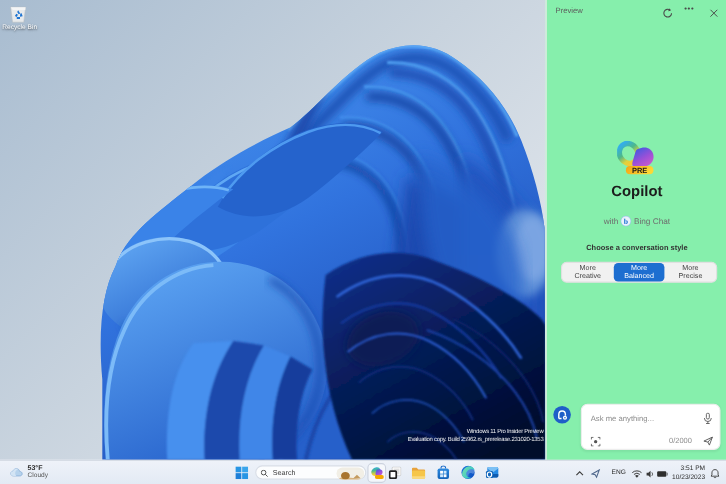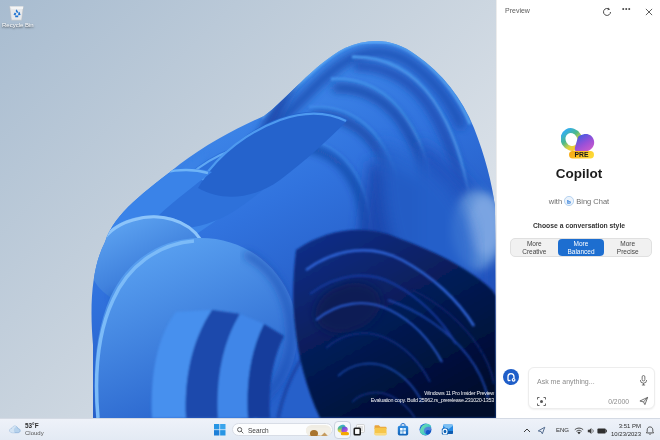--- a/index.html
+++ b/index.html
@@ -1,20 +1,20 @@
 <!DOCTYPE html>
 <html><head>
 <meta charset="utf-8">
 <style>
   * { margin:0; padding:0; box-sizing:border-box; }
   html,body { width:660px; height:440px; overflow:hidden; font-family:"Liberation Sans", sans-serif; }
   #stage { position:absolute; left:0; top:0; width:660px; height:440px; background:#e8edf4; }
   #desktop { position:absolute; left:0; top:0; width:496px; height:418px; overflow:hidden; }
   #wall { position:absolute; left:0; top:0; }
-  #sidebar { position:absolute; left:496px; top:0; width:164px; height:418px; background:#ffffff; border-left:1px solid #ececec; }
+  #sidebar { position:absolute; left:496px; top:0; width:164px; height:418px; background:#86efac; border-left:1px solid #ececec; }
   #taskbar { position:absolute; left:0; top:418px; width:660px; height:22px;
     background:linear-gradient(#eef2f9,#e3eaf4); border-top:1px solid #d4dae4; }
   .abs { position:absolute; }
 </style>
 </head>
 <body>
 <div id="stage">
   <div id="desktop">
     <svg id="wall" width="496" height="418" viewBox="0 0 496 418">
       <defs>

